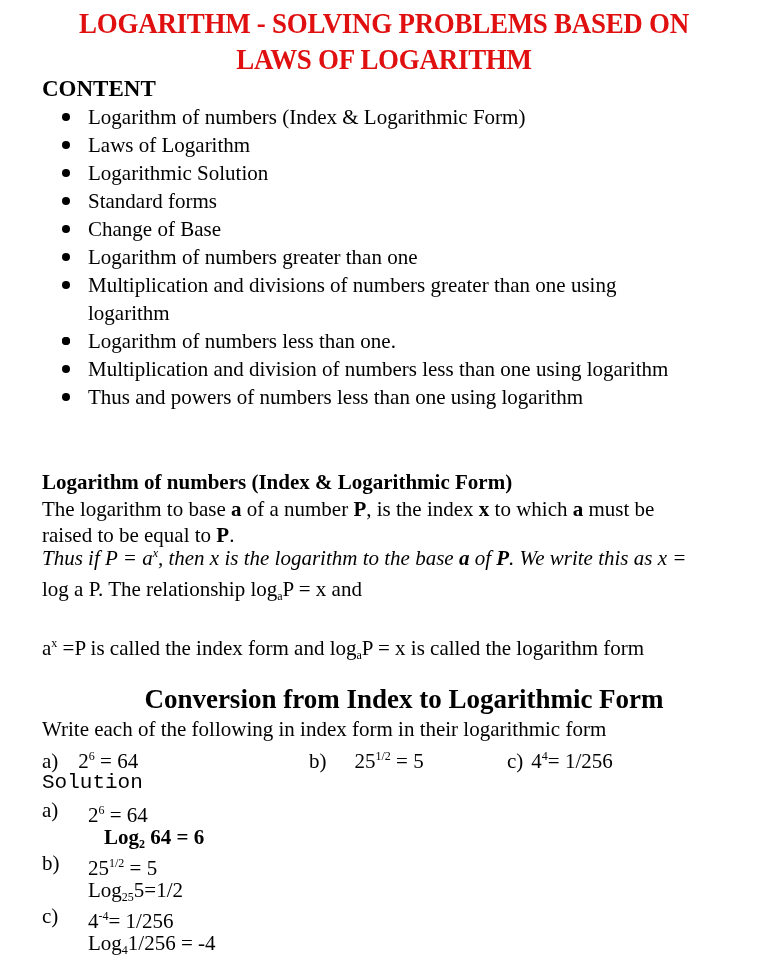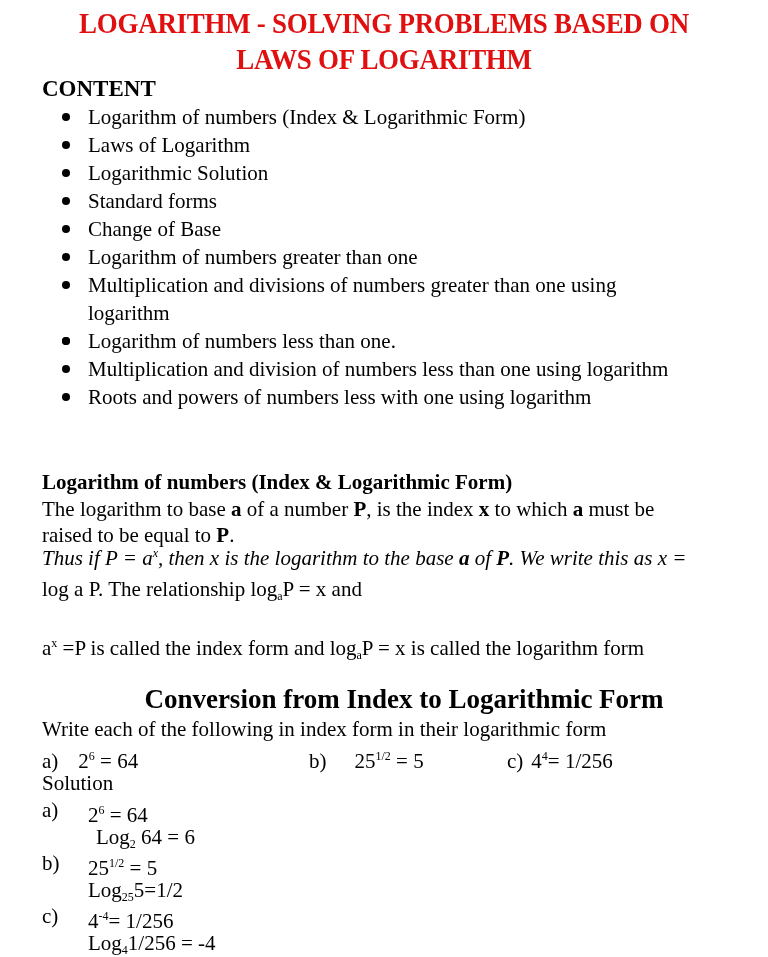--- a/index.html
+++ b/index.html
@@ -58,21 +58,21 @@
     <li><span class="bullet"></span><span>Logarithm of numbers (Index &amp; Logarithmic Form)</span></li>
     <li><span class="bullet"></span><span>Laws of Logarithm</span></li>
     <li><span class="bullet"></span><span>Logarithmic Solution</span></li>
     <li><span class="bullet"></span><span>Standard forms</span></li>
     <li><span class="bullet"></span><span>Change of Base</span></li>
     <li><span class="bullet"></span><span>Logarithm of numbers greater than one</span></li>
     <li><span class="bullet"></span><span>Multiplication and divisions of numbers greater than one using</span><span class="cont">logarithm</span></li>
     <li><span class="bullet"></span></li>
     <li><span class="bullet"></span><span>Logarithm of numbers less than one.</span></li>
     <li><span class="bullet"></span><span>Multiplication and division of numbers less than one using logarithm</span></li>
-    <li><span class="bullet"></span><span>Roots and powers of numbers less with one using logarithm</span></li>
+    <li><span class="bullet"></span><span>Thus and powers of numbers less than one using logarithm</span></li>
   </ul>
 
   <div class="sec-head">Logarithm of numbers (Index &amp; Logarithmic Form)</div>
 
   <div class="para" style="top:496px;"><span>The logarithm to base </span><b>a</b><span> of a number </span><b>P</b><span>, is the index </span><b>x</b><span> to which </span><b>a</b><span> must be</span></div>
 
   <div class="para" style="top:522px;"><span>raised to be equal to </span><b>P</b><span>.</span></div>
 
   <div class="para" style="top:540px; white-space:nowrap;font-style:italic;"><span>Thus if P = a</span><span class="sup">x</span><span>, then x is the logarithm to the base </span><b>a</b><span> of </span><b>P</b><span>. We write this as x =</span></div>
 
@@ -82,25 +82,25 @@
   <div class="para" style="top:630px;"><span>a</span><span class="sup">x</span><span> =P is called the index form and log</span><span class="sub">a</span><span>P = x is called the logarithm form</span></div>
 
   <div class="conv-title">Conversion from Index to Logarithmic Form</div>
 
   <div class="line" style="left:42px; top:716px;">Write each of the following in index form in their logarithmic form</div>
 
   <div class="line" style="left:42px; top:743px;"><span>a)</span><span style="display:inline-block;width:20px;"></span><span>2</span><span class="sup">6</span><span> = 64</span></div>
   <div class="line" style="left:309px; top:743px;"><span>b)</span><span style="display:inline-block;width:28px;"></span><span>25</span><span class="sup">1/2</span><span> = 5</span></div>
   <div class="line" style="left:507px; top:743px;"><span>c)</span><span style="display:inline-block;width:8px;"></span><span>4</span><span class="sup">4</span><span>= 1/256</span></div>
 
-  <div class="line" style="left:42px; top:770px;">Solution</div>
+  <div class="line" style="left:42px; top:770px;font-family:Liberation Mono, monospace;">Solution</div>
 
   <div class="line" style="left:42px; top:797px;">a)</div>
   <div class="line" style="left:88px; top:797px;"><span>2</span><span class="sup">6</span><span> = 64</span></div>
-  <div class="line" style="left:96px; top:824px;"><span>Log</span><span class="sub">2</span><span> 64 = 6</span></div>
+  <div class="line" style="left:104px; top:824px;font-weight:bold;"><span>Log</span><span class="sub">2</span><span> 64 = 6</span></div>
 
   <div class="line" style="left:42px; top:850px;">b)</div>
   <div class="line" style="left:88px; top:850px;"><span>25</span><span class="sup">1/2</span><span> = 5</span></div>
   <div class="line" style="left:88px; top:877px;"><span>Log</span><span class="sub">25</span><span>5=1/2</span></div>
 
   <div class="line" style="left:42px; top:903px;">c)</div>
   <div class="line" style="left:88px; top:903px;"><span>4</span><span class="sup">-4</span><span>= 1/256</span></div>
   <div class="line" style="left:88px; top:930px;"><span>Log</span><span class="sub">4</span><span>1/256 = -4</span></div>
 
 </div>

